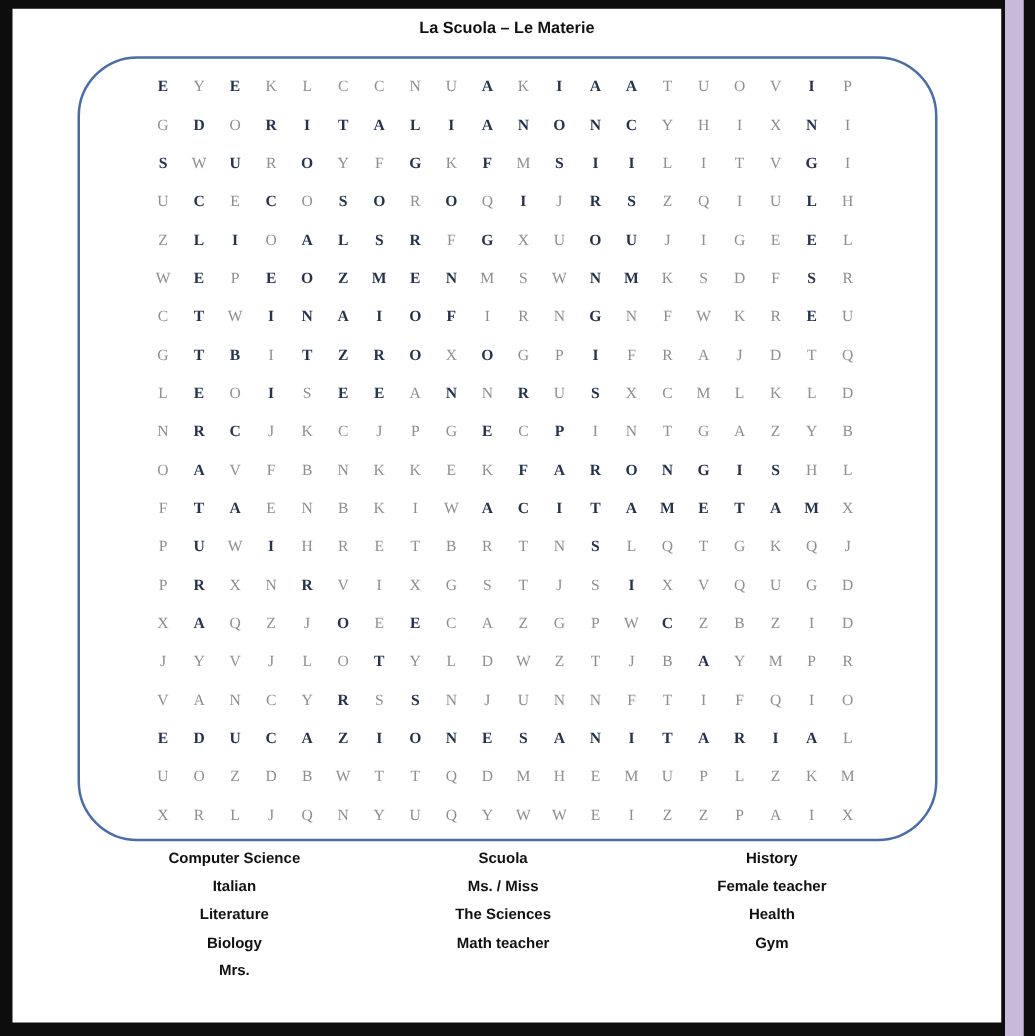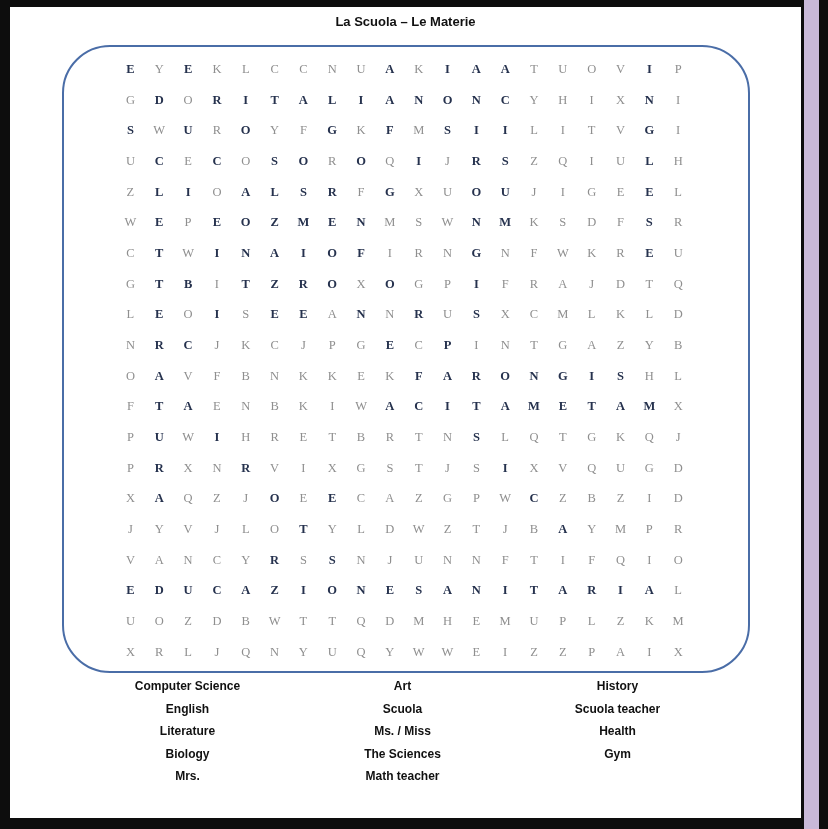--- a/index.html
+++ b/index.html
@@ -462,33 +462,32 @@
         <span class="cell">Z</span>
         <span class="cell">P</span>
         <span class="cell">A</span>
         <span class="cell">I</span>
         <span class="cell">X</span>
       </div>
   </div>
   <div class="word-list">
       <div class="word-col">
         <div class="word-item">Computer Science</div>
-        <div class="word-item">English</div>
+        <div class="word-item">Italian</div>
         <div class="word-item">Literature</div>
         <div class="word-item">Biology</div>
         <div class="word-item">Mrs.</div>
       </div>
       <div class="word-col">
-        <div class="word-item">Art</div>
         <div class="word-item">Scuola</div>
         <div class="word-item">Ms. / Miss</div>
         <div class="word-item">The Sciences</div>
         <div class="word-item">Math teacher</div>
       </div>
       <div class="word-col">
         <div class="word-item">History</div>
-        <div class="word-item">Scuola teacher</div>
+        <div class="word-item">Female teacher</div>
         <div class="word-item">Health</div>
         <div class="word-item">Gym</div>
       </div>
     </div>
 </div>
 <div class="scrollbar"></div>
 
 </body></html>

